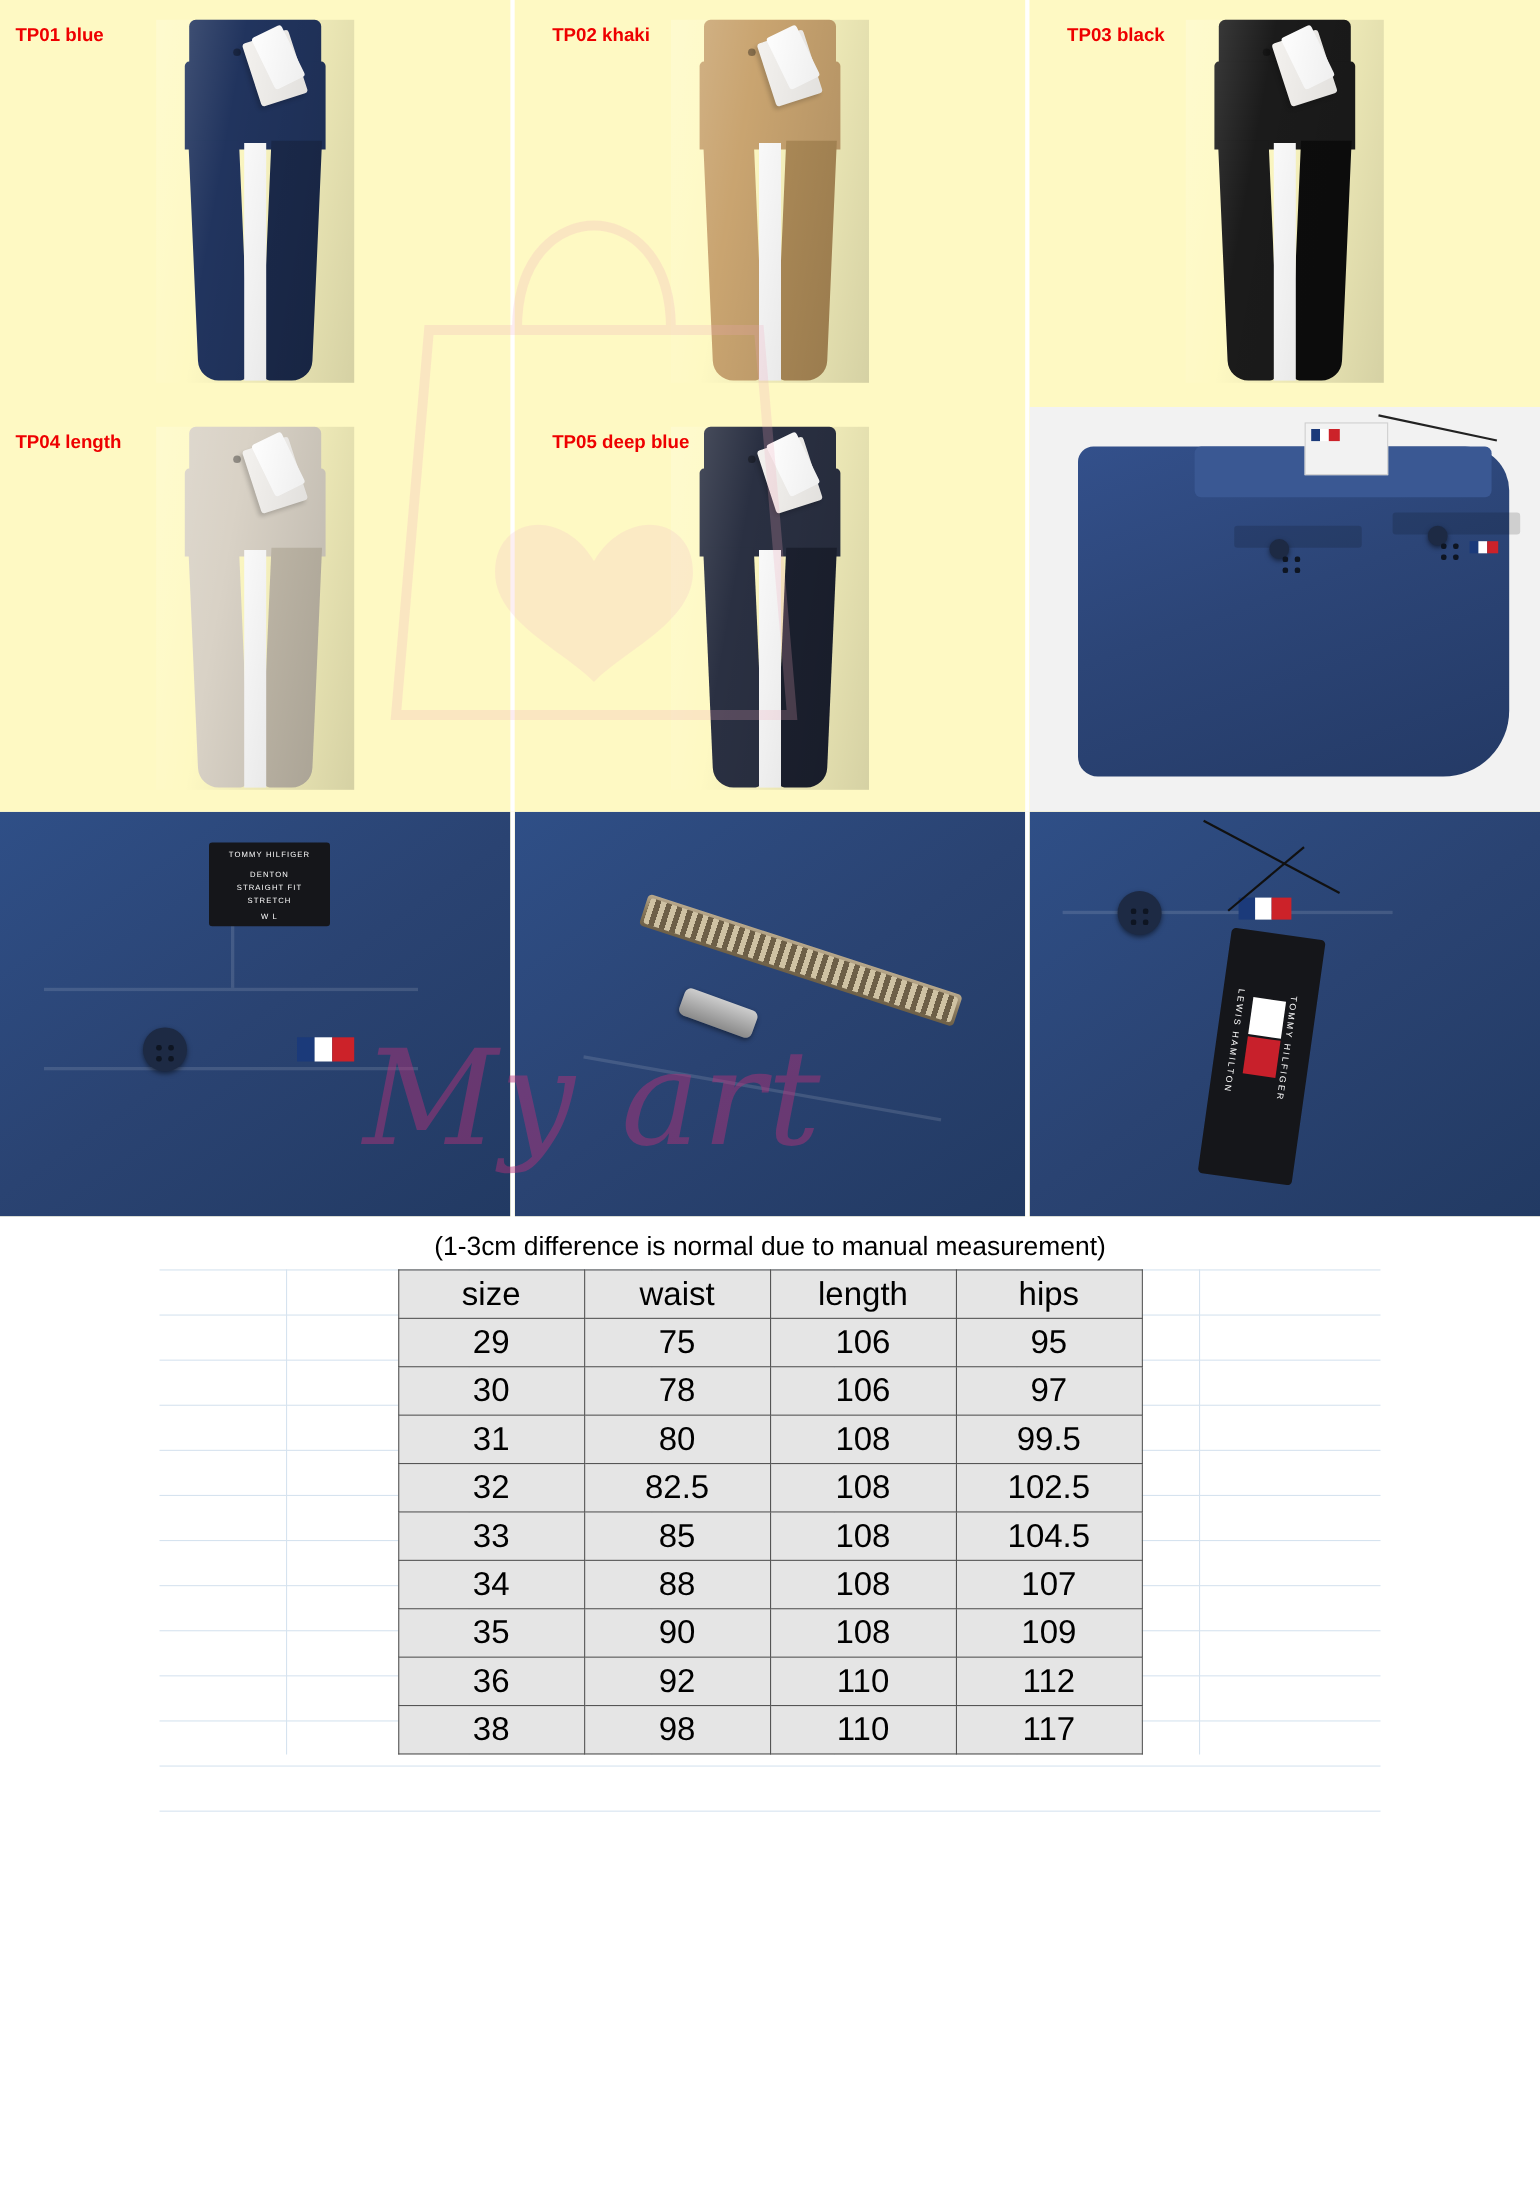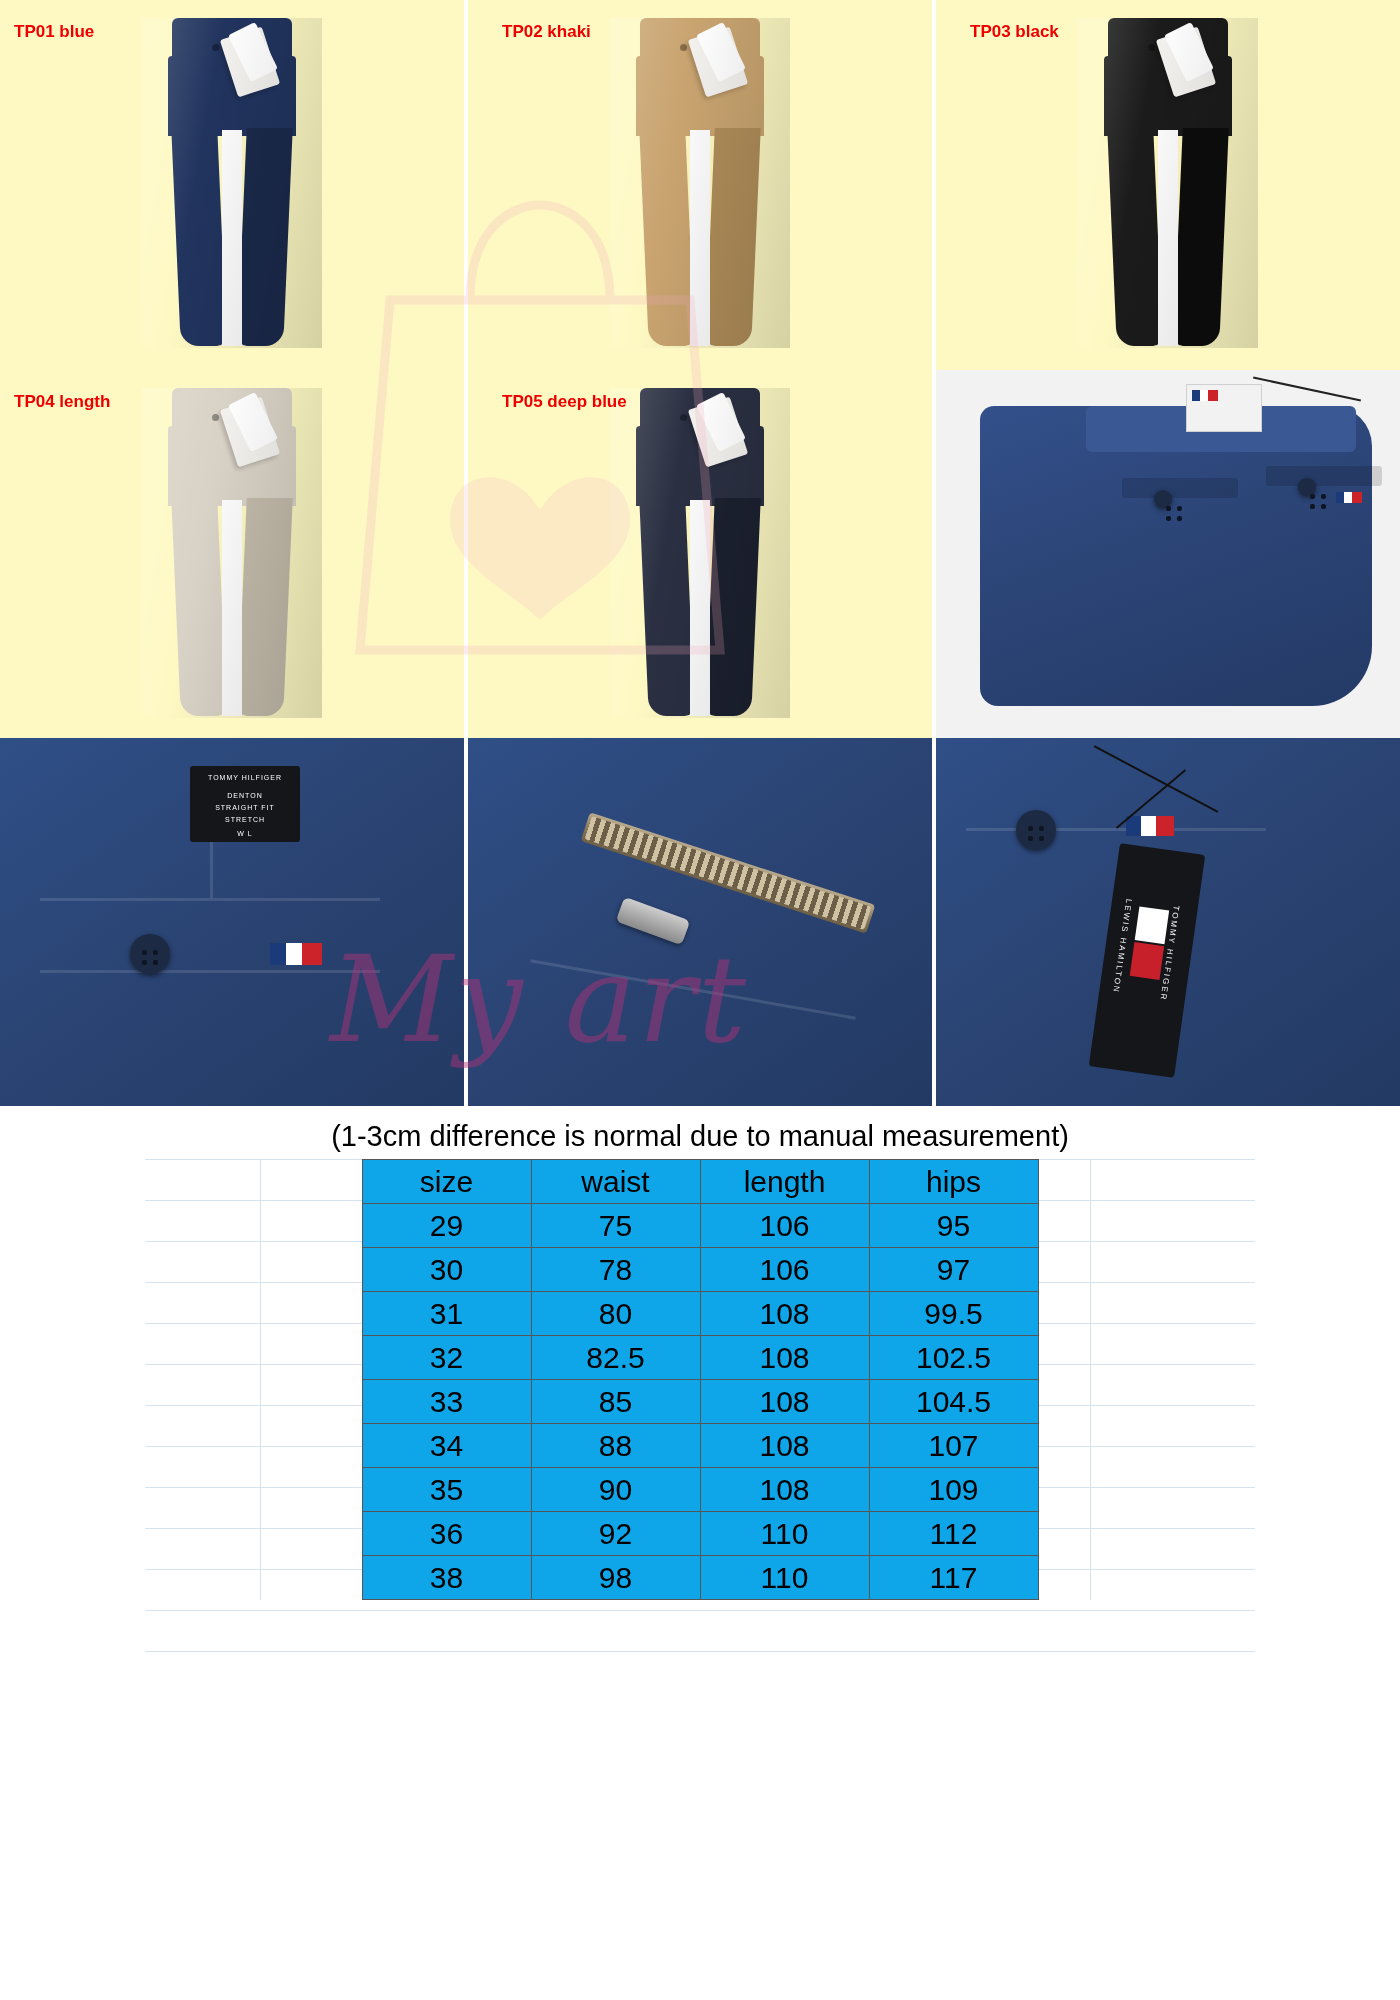--- a/index.html
+++ b/index.html
@@ -295,21 +295,21 @@
 
   
   .table-wrap {
     position: relative;
     width: 1400px;
     background: #ffffff;
     padding-top: 8px;
   }
   .note {
     text-align: center;
-    font-size: 29px;
+    font-size: 24px;
     color: #000;
     font-family: "Liberation Sans", sans-serif;
     padding: 6px 0 6px 0;
   }
   .sheet {
     position: relative;
     margin: 0 auto;
     width: 1110px;
   }
   .sheet-lines {
@@ -334,21 +334,21 @@
     margin: 0 auto;
     border-collapse: collapse;
     font-size: 30px;
   }
   table.size td {
     border: 1px solid #555;
     text-align: center;
     width: 166px;
     height: 41px;
     color: #000;
-    background: #0ea5e9;
+    background: #e5e5e5;
   }
   table.size tr.head td { font-size: 30px; }
 </style>
 </head>
 <body>
 
 <div class="gallery">
 
   <div class="watermark">
     <svg class="wm-bag" viewBox="0 0 420 480">

